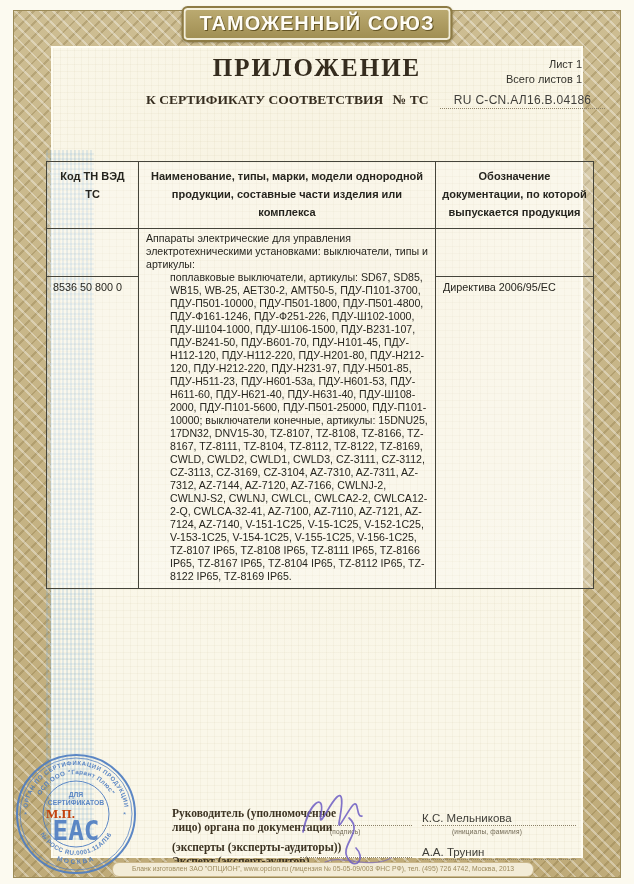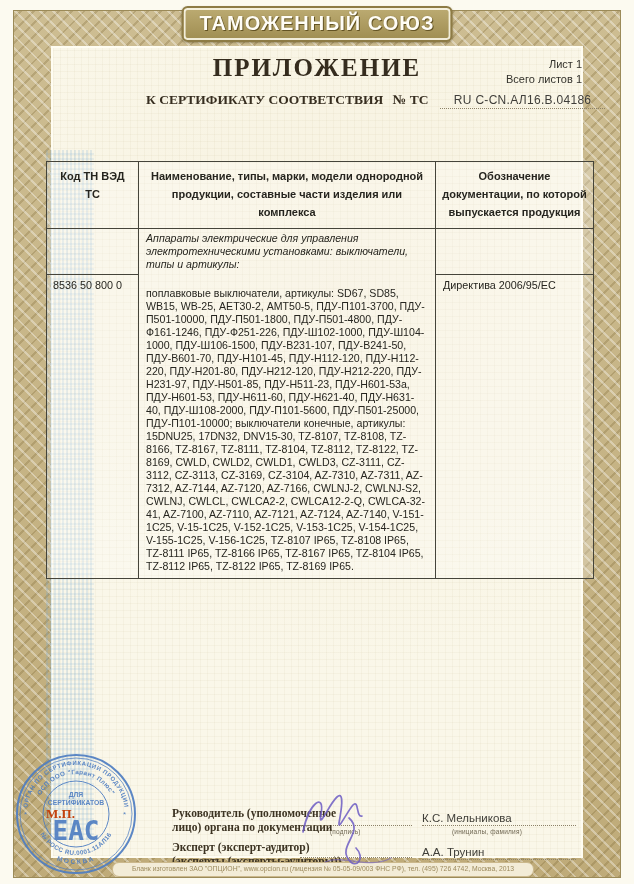--- a/index.html
+++ b/index.html
@@ -84,22 +84,22 @@
   }
   table.products td,table.products th{
     border:1px solid #45443a;vertical-align:top;color:#26251f;
   }
   th.h{font-weight:bold;font-size:11px;line-height:18px;text-align:center;
     vertical-align:middle;padding:5px 6px;height:56px;}
   td.code{font-size:10.8px;padding:4px 6px;}
   td.doc{font-size:10.8px;padding:4px 7px;}
   td.main{font-size:10.6px;line-height:13px;padding:3px 7px 5px;}
   td.spacer{height:40px;}
-  .intro{display:block;margin-bottom:16px;font-style:italic;}
-  .plist{display:block;}
+  .intro{display:block;margin-bottom:0;}
+  .plist{display:block;margin-left:24px;}
   
   .sig-label{
     position:absolute;font-family:"Liberation Serif",serif;font-weight:bold;
     font-size:11.5px;line-height:14px;color:#3c3322;width:180px;margin-left:44px;
   }
   .sig-line{
     position:absolute;border-bottom:1px dotted #8d8268;width:112px;height:1px;
   }
   .sig-sub{
     position:absolute;font-size:6.5px;color:#6f6752;letter-spacing:.2px;
@@ -180,22 +180,22 @@
   <div class="sig-label" style="left:128px;top:806px;">
     <div>Руководитель (уполномоченное</div>
     <div>лицо) органа по документации</div>
   </div>
   <div class="sig-line" style="left:300px;top:824px;"></div>
   <div class="sig-sub" style="left:330px;top:828px;">(подпись)</div>
   <div class="sig-name" style="left:422px;top:812px;">К.С. Мельникова</div>
   <div class="sig-sub" style="left:452px;top:828px;">(инициалы, фамилия)</div>
 
   <div class="sig-label" style="left:128px;top:840px;width:200px;">
+    <div>(эксперты (эксперты-аудиторы))</div>
     <div>Эксперт (эксперт-аудитор)</div>
-    <div>(эксперты (эксперты-аудиторы))</div>
   </div>
   <div class="sig-line" style="left:300px;top:856px;"></div>
   <div class="sig-sub" style="left:330px;top:860px;">(подпись)</div>
   <div class="sig-name" style="left:422px;top:846px;">А.А. Трунин</div>
   <div class="sig-sub" style="left:452px;top:862px;">(инициалы, фамилия)</div>
 
   <svg class="autograph" width="130" height="84" viewBox="0 0 130 84">
     <g fill="none" stroke="#6d5cc4" stroke-width="1.7" stroke-linecap="round" opacity="0.85">
       <path d="M8,42 C14,12 30,2 26,24 C23,42 34,14 42,7 C50,0 46,22 44,33 C43,41 52,22 58,15 C64,9 61,28 67,26"></path>
       <path d="M54,28 C70,42 42,56 54,70 C61,80 71,68 61,58"></path>

